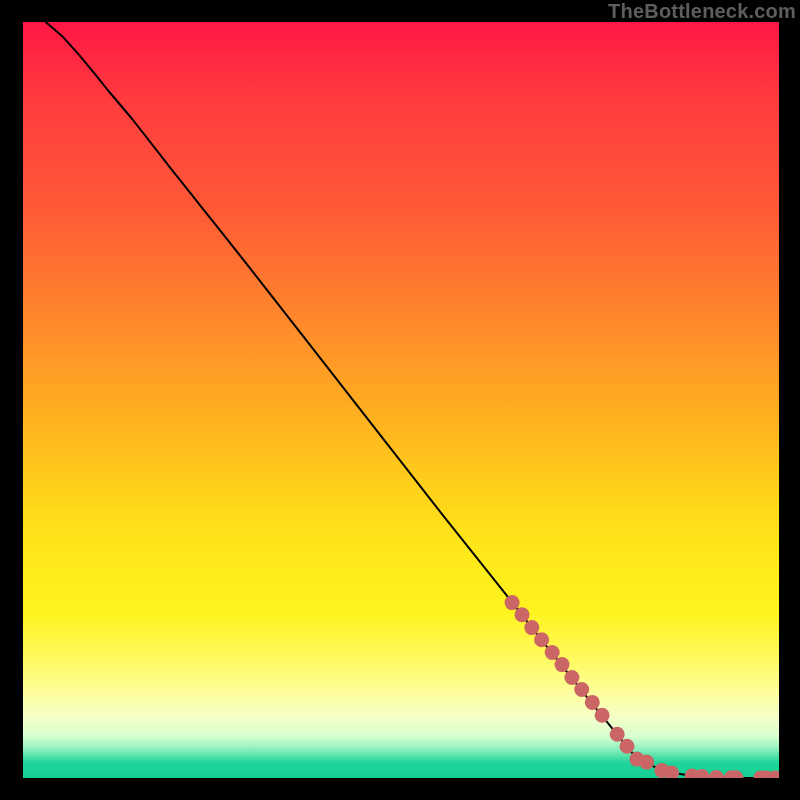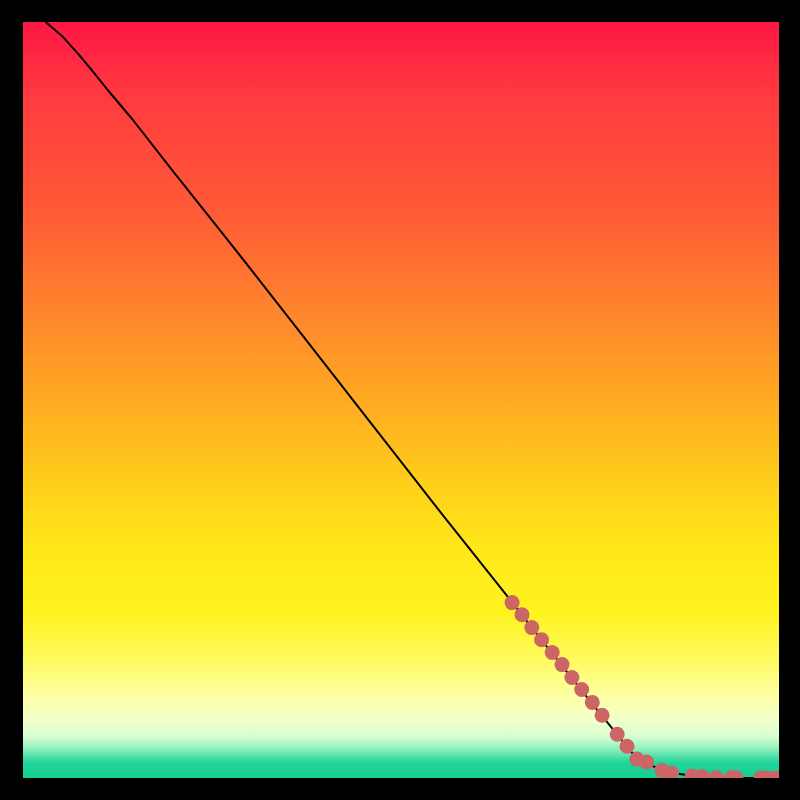--- a/index.html
+++ b/index.html
@@ -94,13 +94,14 @@
           <circle cx="678.9" cy="754.5" r="7.5" fill="#cc6666"></circle>
           <circle cx="693.3" cy="755.6" r="7.5" fill="#cc6666"></circle>
           <circle cx="708.4" cy="755.8" r="7.5" fill="#cc6666"></circle>
           <circle cx="712.9" cy="755.8" r="7.5" fill="#cc6666"></circle>
           <circle cx="737.9" cy="755.9" r="7.5" fill="#cc6666"></circle>
           <circle cx="743.1" cy="755.9" r="7.5" fill="#cc6666"></circle>
           <circle cx="752.2" cy="755.9" r="7.5" fill="#cc6666"></circle>
         </g>
     </svg>
   </div>
+  <div class="watermark">TheBottleneck.com</div>
 </div>
 
 </body></html>

